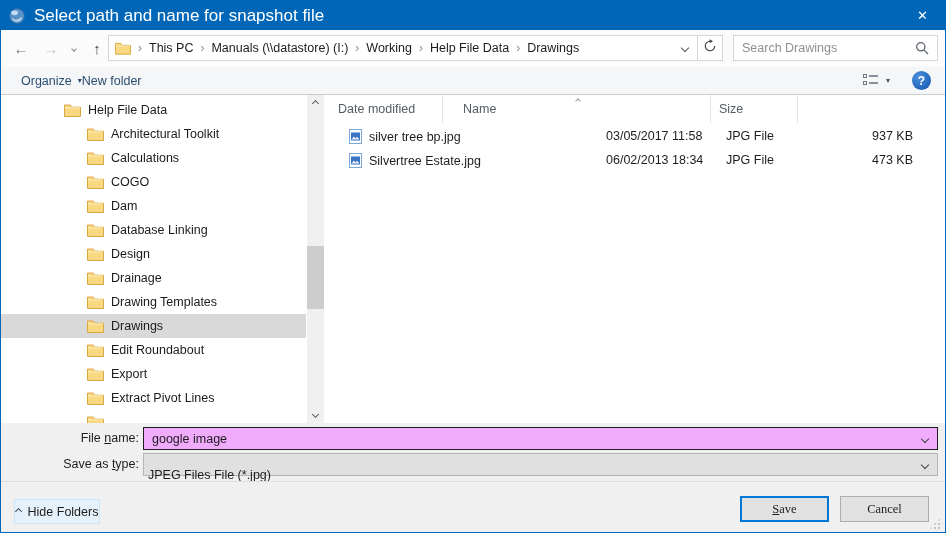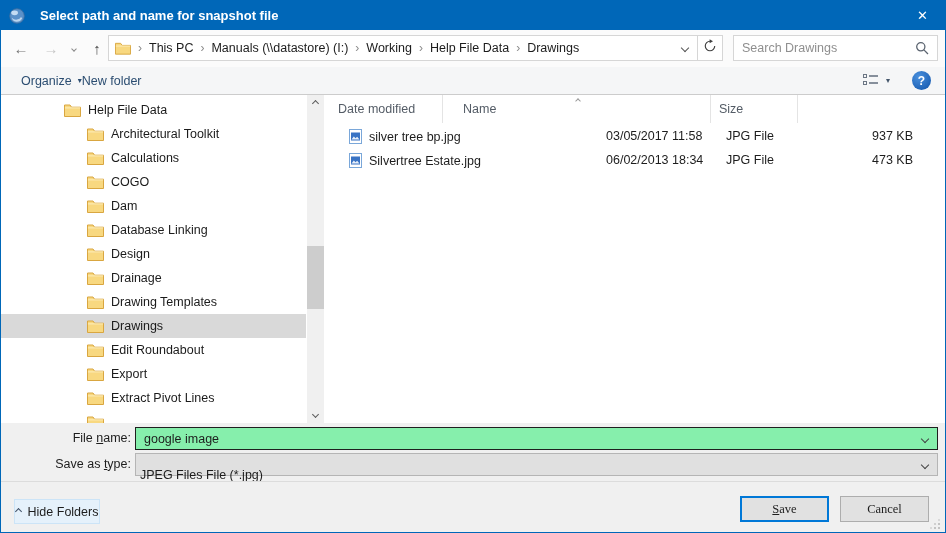--- a/index.html
+++ b/index.html
@@ -4,21 +4,21 @@
 <style>
   * { margin:0; padding:0; box-sizing:border-box; }
   body { font-family:"Liberation Sans","DejaVu Sans",sans-serif; background:#888; }
   .window { position:relative; width:946px; height:533px; background:#fff;
             border:1px solid #0067b8; overflow:hidden; }
 
   
   .titlebar { position:absolute; top:0; left:0; right:0; height:29px; background:#0067b8;
               display:flex; align-items:center; padding-left:8px; }
   .app-icon { width:16px; height:16px; flex:0 0 16px; }
-  .title { color:#fff; font-size:13px; margin-left:15px;font-weight:bold; }
+  .title { color:#fff; font-size:17px; margin-left:9px; }
   .close-btn { position:absolute; right:0; top:0; width:45px; height:29px; color:#fff;
                font-size:13px; display:flex; align-items:center; justify-content:center; cursor:default; }
 
   
   .chev { display:inline-block; width:6px; height:6px;
           border-right:1.4px solid currentColor; border-bottom:1.4px solid currentColor;
           transform:rotate(45deg); }
   .chev.up { transform:rotate(-135deg); }
   .chev.sm { width:4px; height:4px; }
 
@@ -95,28 +95,28 @@
   .frow { height:24px; display:flex; align-items:flex-start; font-size:12.5px; color:#1d1d1d; cursor:default; }
   .fcell { white-space:nowrap; overflow:hidden; }
   .fcell.c-name { width:268px; padding-left:18px; display:flex; align-items:center; }
   .file-ic { display:flex; margin-right:7px; flex:0 0 13px; }
   .fcell.c-mod  { width:112px; padding-left:7px; }
   .fcell.c-type { width:128px; padding-left:15px; }
   .fcell.c-size { width:87px; padding-right:13px; text-align:right; }
 
   
   .bottom { position:absolute; top:422px; left:0; right:0; height:110px; background:#f0f0f0; }
-  .fieldrow { position:absolute; left:4px; right:0; height:15px; }
+  .fieldrow { position:absolute; left:12px; right:0; height:15px; }
   .fieldrow.fn { top:4px; } .fieldrow.st { top:30px; }
   .flabel { position:absolute; left:0; top:0; width:126px; height:23px; text-align:right;
             font-size:12.5px; color:#1d1d1d; line-height:23px; }
   .u { text-decoration:underline; }
   .combo { position:absolute; left:130px; right:7px; top:0; height:23px; display:flex;
            align-items:center; font-size:12.5px; color:#1d1d1d; }
-  .combo.white { background:#86efac; border:1px solid #1f1f1f; }
+  .combo.white { background:#f0abfc; border:1px solid #1f1f1f; }
   .combo.gray  { background:#e0e0e0; border:1px solid #b5b5b5; }
   .combo-input { border:none; outline:none; background:transparent; flex:1; padding-left:8px;
                  font-family:inherit; font-size:12.5px; color:#1d1d1d; min-width:0; }
   .combo-val { flex:1; padding-left:4px;margin-top:20px; }
   .combo-chev { width:24px; display:flex; align-items:center; justify-content:center; color:#444; }
 
   .footerbar { position:absolute; top:58px; left:0; right:0; height:52px; background:#f0f0f0;
                border-top:1px solid #dcdcdc; }
   .hide-btn { position:absolute; left:13px; top:17px; width:86px; height:25px; background:#e5f1fb;
               border:1px solid #cce4f7; display:flex; align-items:center; justify-content:center;

